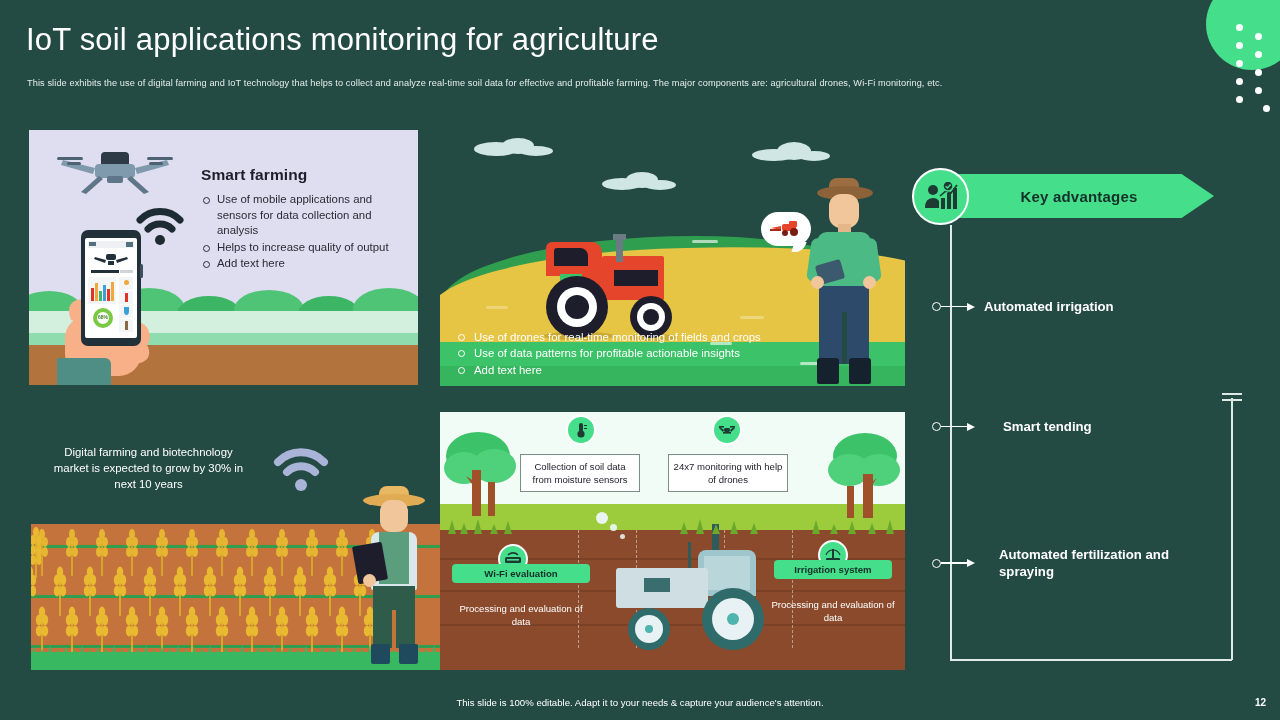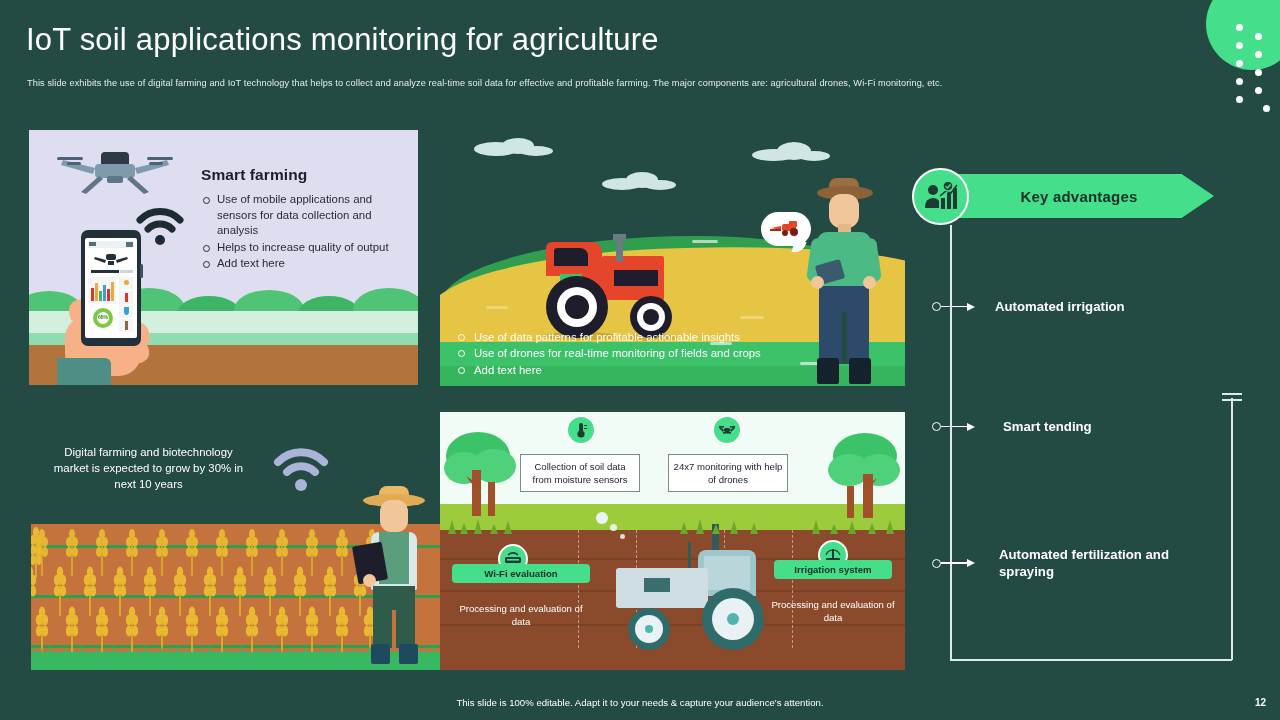--- a/index.html
+++ b/index.html
@@ -207,21 +207,21 @@
   .ka-right-cap  { position:absolute; left:1222px; top:393px; width:20px; height:1.5px; background:#dfeae7;}
   .ka-right-cap2 { position:absolute; left:1222px; top:399px; width:20px; height:1.5px; background:#dfeae7;}
 
   .ka-item { position:absolute; left:932px; display:flex; align-items:center; }
   .ka-dot { width:9px; height:9px; border-radius:50%; border:1.4px solid #ffffff; background:transparent; flex:none;}
   .ka-line { width:26px; height:1.4px; background:#ffffff; flex:none; }
   .ka-tri {
     width:0; height:0; border-top:4.5px solid transparent; border-bottom:4.5px solid transparent;
     border-left:8px solid #ffffff; flex:none;
   }
-  .ka-label { margin-left:20px; font-size:13.2px; font-weight:bold; color:#ffffff; line-height:17px;}
+  .ka-label { margin-left:9px; font-size:13.2px; font-weight:bold; color:#ffffff; line-height:17px;}
 
   
   .footer {
     position:absolute; left:0; bottom:12px; width:1280px; text-align:center;
     font-size:9.6px; color:#ffffff;
   }
   .pageno {
     position:absolute; right:14px; bottom:12px;
     font-size:10px; font-weight:bold; color:#ffffff;
   }
@@ -406,22 +406,22 @@
       <div class="fm-legsplit"></div>
       <div class="fm-tablet"></div>
       <div class="fm-handL"></div>
       <div class="fm-handR"></div>
       <div class="fm-bootL"></div>
       <div class="fm-bootR"></div>
     </div>
 
     <div class="pf-bullets">
       <ul>
+        <li>Use of drones for real-time  monitoring of fields  and crops</li>
         <li>Use of data patterns for profitable  actionable insights</li>
-        <li>Use of drones for real-time  monitoring of fields  and crops</li>
         <li>Add text here</li>
       </ul>
     </div>
   </div>
 
   <div class="panel-wheat">
     <div class="wh-note">Digital farming and biotechnology market is expected to grow by 30% in next 10 years</div>
 
     <svg style="position:absolute;left:242px;top:18px;" width="56" height="44" viewBox="0 0 56 44">
       <path d="M5 14 A32 32 0 0 1 51 14" stroke="#aab4d8" stroke-width="8" fill="none" stroke-linecap="round"></path>

